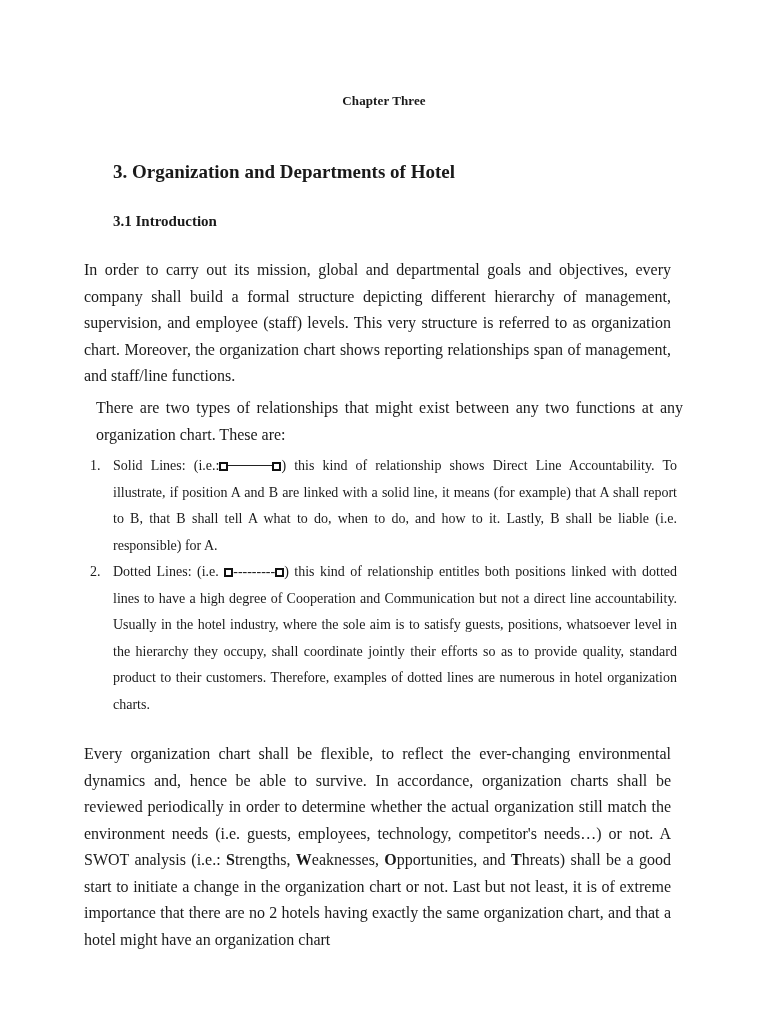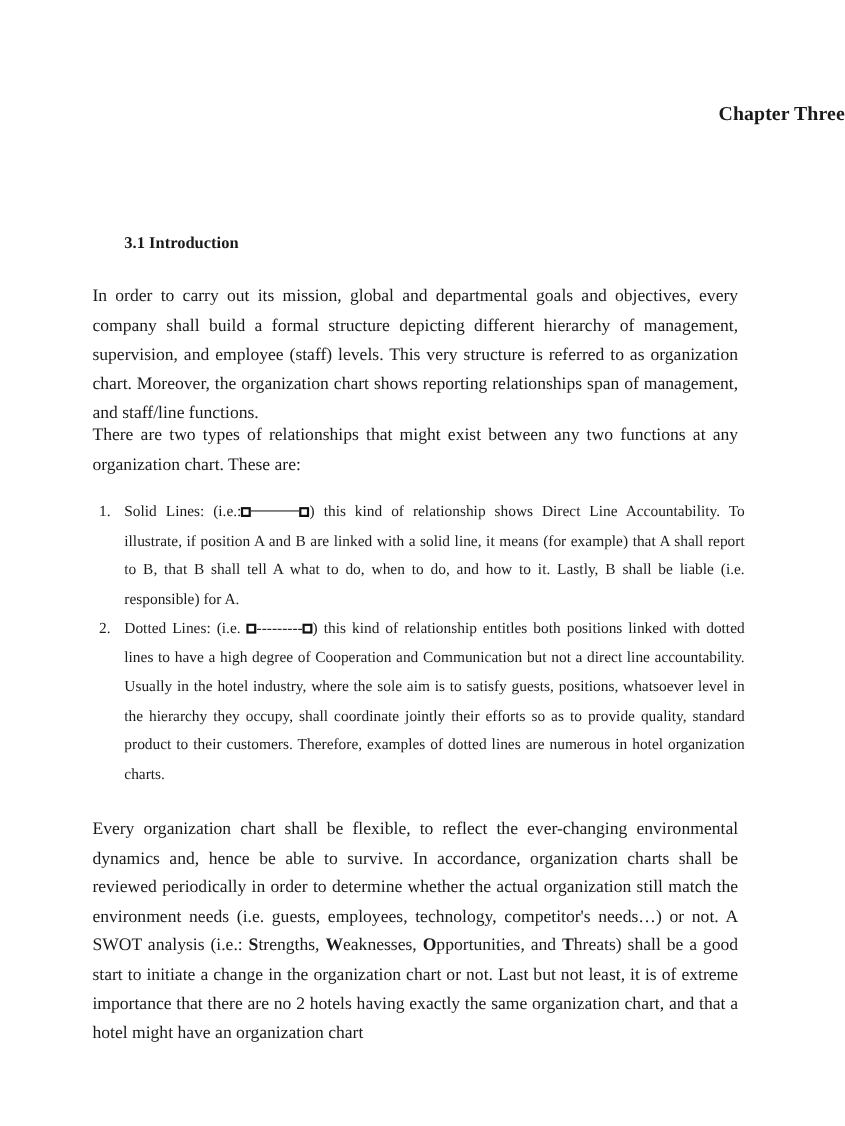--- a/index.html
+++ b/index.html
@@ -18,23 +18,23 @@
       position: relative;
       width: 768px;
       height: 1024px;
       background: #ffffff;
     }
     .chapter-title {
       position: absolute;
       top: 93px;
       left: 0;
       width: 768px;
-      text-align: right;
+      text-align: center;
       font-weight: bold;
-      font-size: 18px;
+      font-size: 13px;
       letter-spacing: 0.1px;
     }
     .section-title {
       position: absolute;
       top: 161px;
       left: 113px;
       font-weight: bold;
       font-size: 19px;
     }
     .subsection-title {
@@ -99,26 +99,27 @@
     }
     b { font-weight: bold; }
   </style>
 </head>
 <body>
 
 <div class="page">
 
   <div class="chapter-title">Chapter Three</div>
 
+  <div class="section-title">3. Organization and Departments of Hotel</div>
 
   <div class="subsection-title">3.1 Introduction</div>
 
   <p class="para p1" style="margin:0;">In order to carry out its mission, global and departmental goals and objectives, every company shall build a formal structure depicting different hierarchy of management, supervision, and employee (staff) levels. This very structure is referred to as organization chart. Moreover, the organization chart shows reporting relationships span of management, and staff/line functions.</p>
 
-  <p class="para p2" style="margin:0;">There are two types of relationships that might exist between any two functions at any organization chart. These are:</p>
+  <p class="para p2" style="margin:12px;">There are two types of relationships that might exist between any two functions at any organization chart. These are:</p>
 
   <ol class="list">
     <li class="list-item">
       <span class="list-num">1.</span>
       <span>Solid Lines: (i.e.:</span><span class="box"></span><span class="solid-line"></span><span class="box"></span><span>) this kind of relationship shows Direct Line Accountability. To illustrate, if position A and B are linked with a solid line, it means (for example) that A shall report to B, that B shall tell A what to do, when to do, and how to it. Lastly, B shall be liable (i.e. responsible) for A.</span>
     </li>
     <li class="list-item">
       <span class="list-num">2.</span>
       <span>Dotted Lines: (i.e. </span><span class="box"></span><span class="dash-line">---------</span><span class="box"></span><span>) this kind of relationship entitles both positions linked with dotted lines to have a high degree of Cooperation and Communication but not a direct line accountability. Usually in the hotel industry, where the sole aim is to satisfy guests, positions, whatsoever level in the hierarchy they occupy, shall coordinate jointly their efforts so as to provide quality, standard product to their customers. Therefore, examples of dotted lines are numerous in hotel organization charts.</span>
     </li>

